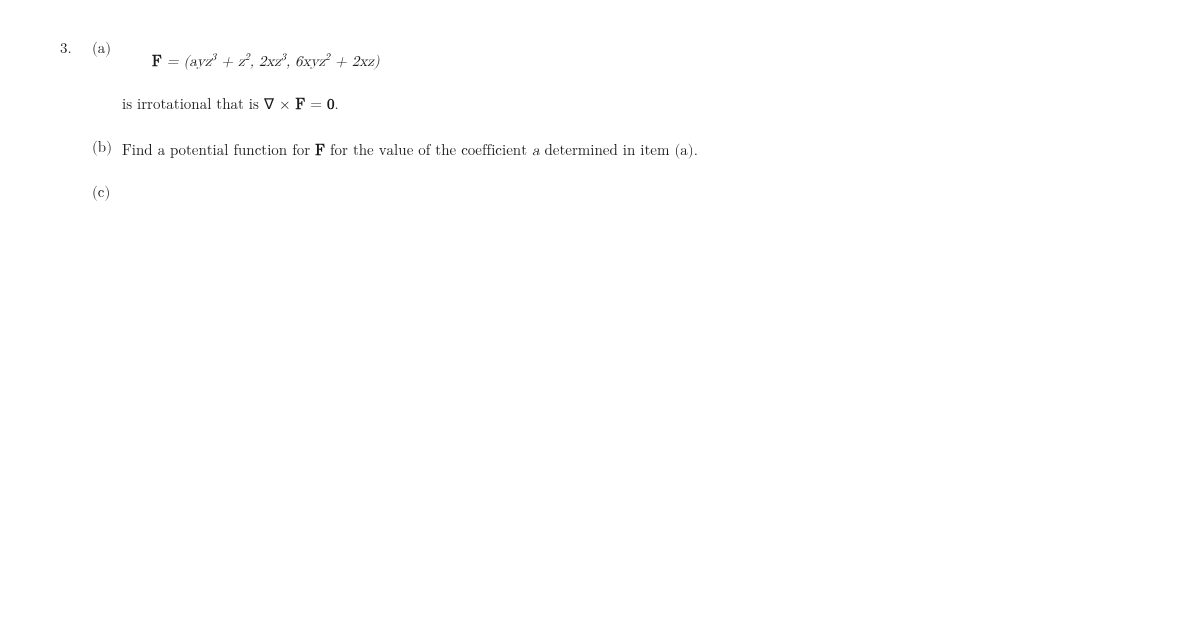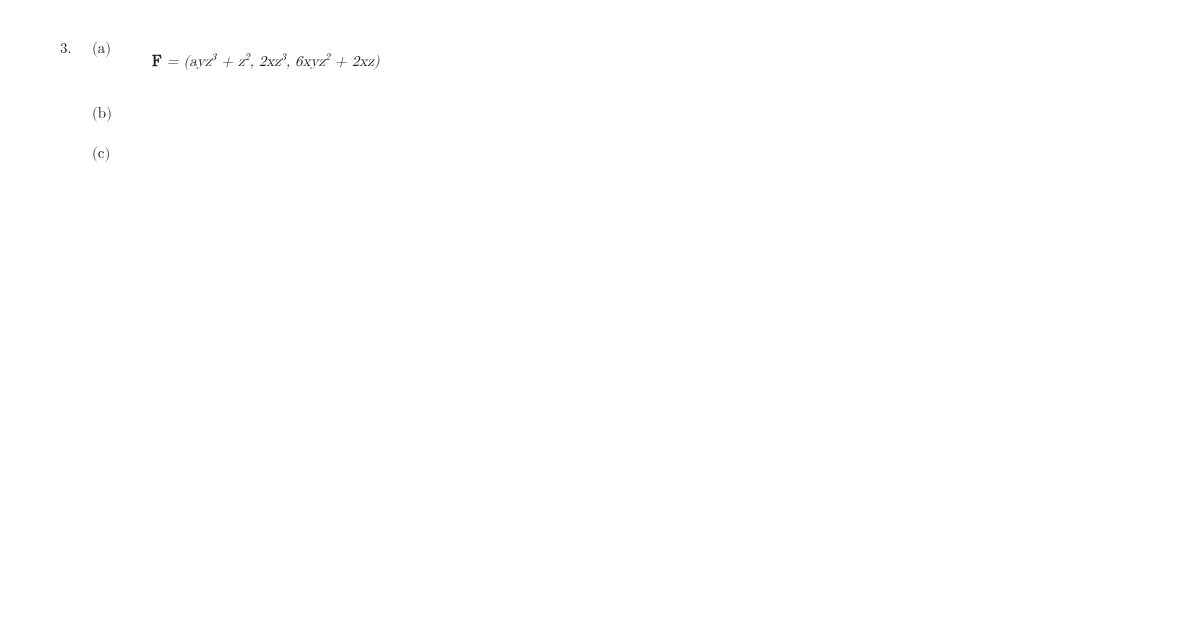--- a/index.html
+++ b/index.html
@@ -51,21 +51,21 @@
 
     .part-text {
       font-size: 15px;
       line-height: 1.55;
       max-width: 680px;
     }
 
     .math-display {
       display: block;
       text-align: left;
-      margin: 10px 0 10px 30px;
+      margin: 10px 0 20px 30px;
       font-size: 15px;
       font-style: italic;
     }
 
     .bold {
       font-weight: bold;
       font-style: normal;
     }
 
     .italic {
@@ -90,25 +90,29 @@
   <div class="problem">
     <span class="problem-number">3.</span>
     <div class="problem-content">
 
       <div class="part">
         <span class="part-label">(a)</span>
         <div class="part-text">
           <div class="math-display">
             <span class="bold">F</span> = (<span class="italic">ay</span><span class="italic">z</span><sup>3</sup> + <span class="italic">z</span><sup>2</sup>, 2<span class="italic">xz</span><sup>3</sup>, 6<span class="italic">xyz</span><sup>2</sup> + 2<span class="italic">xz</span>)
           </div>
+          <span>is irrotational that is <span style="font-family: serif;">∇</span> × <span class="bold">F</span> = <span class="bold">0</span>.</span>
         </div>
       </div>
 
       <div class="part">
         <span class="part-label">(b)</span>
+        <div class="part-text">
+          Find a potential function for <span class="bold">F</span> for the value of the coefficient <span class="italic">a</span> determined in item (a).
+        </div>
       </div>
 
       <div class="part">
         <span class="part-label">(c)</span>
       </div>
 
     </div>
   </div>
 
 </div>

